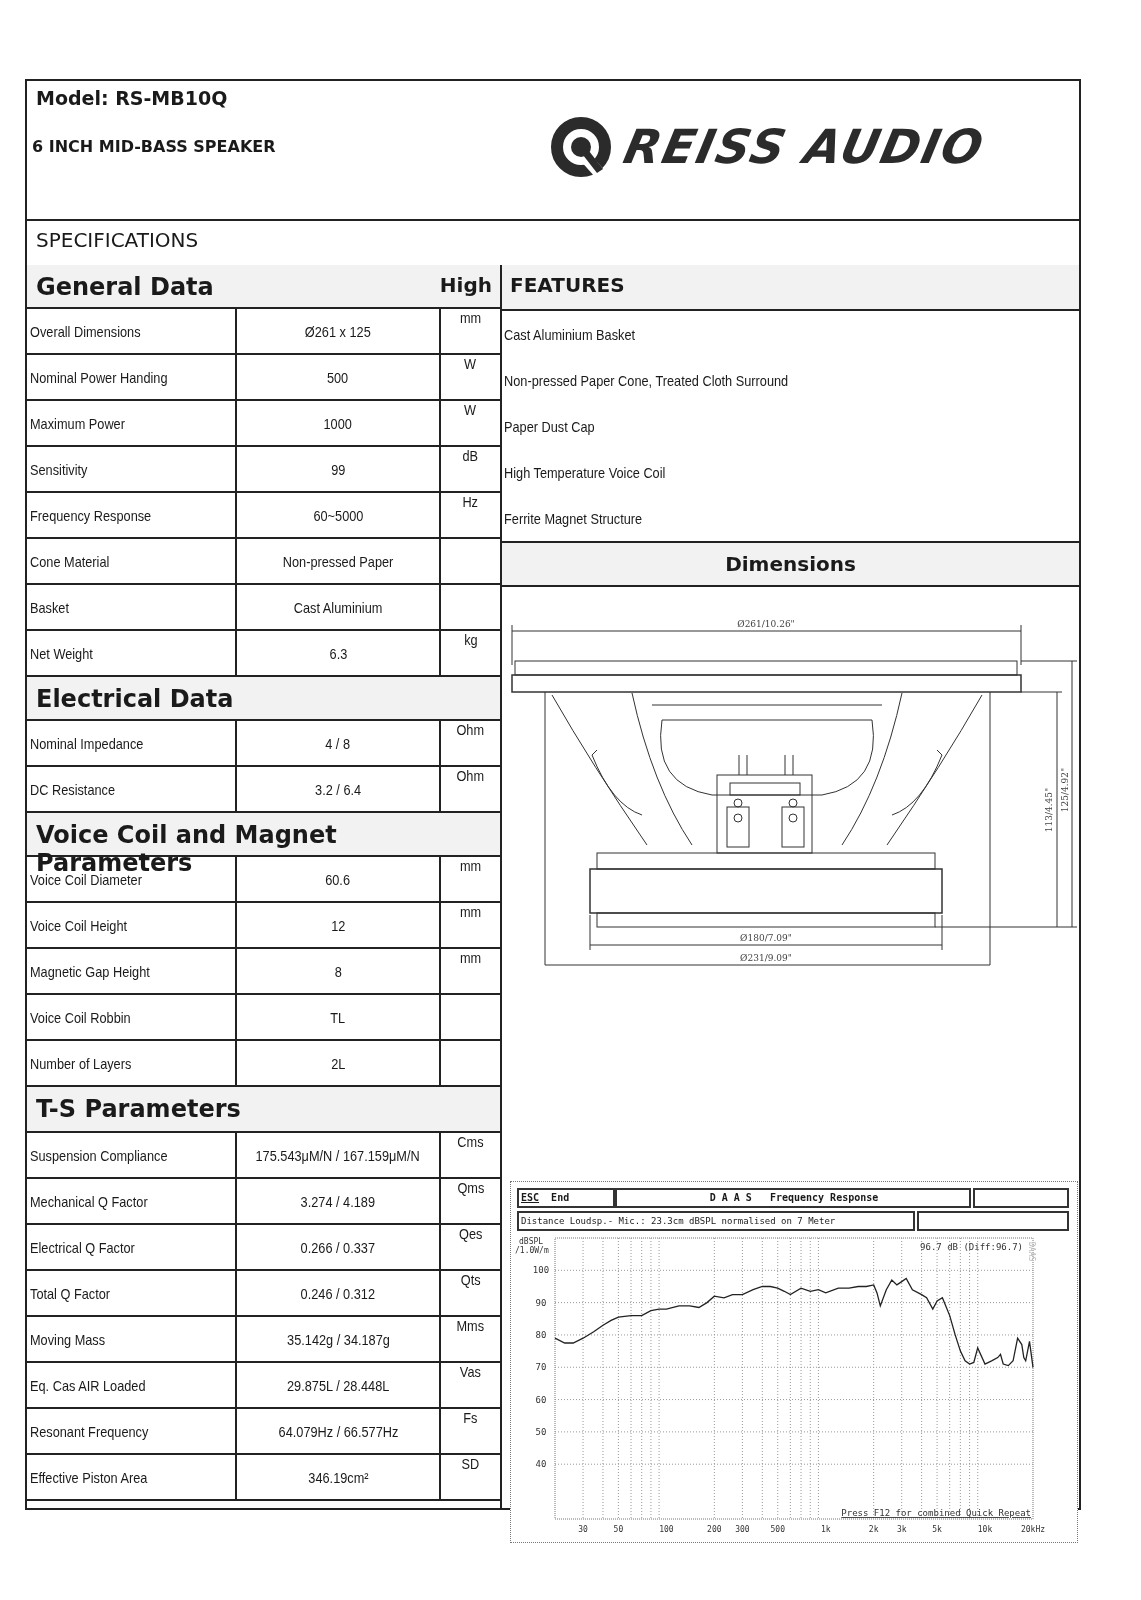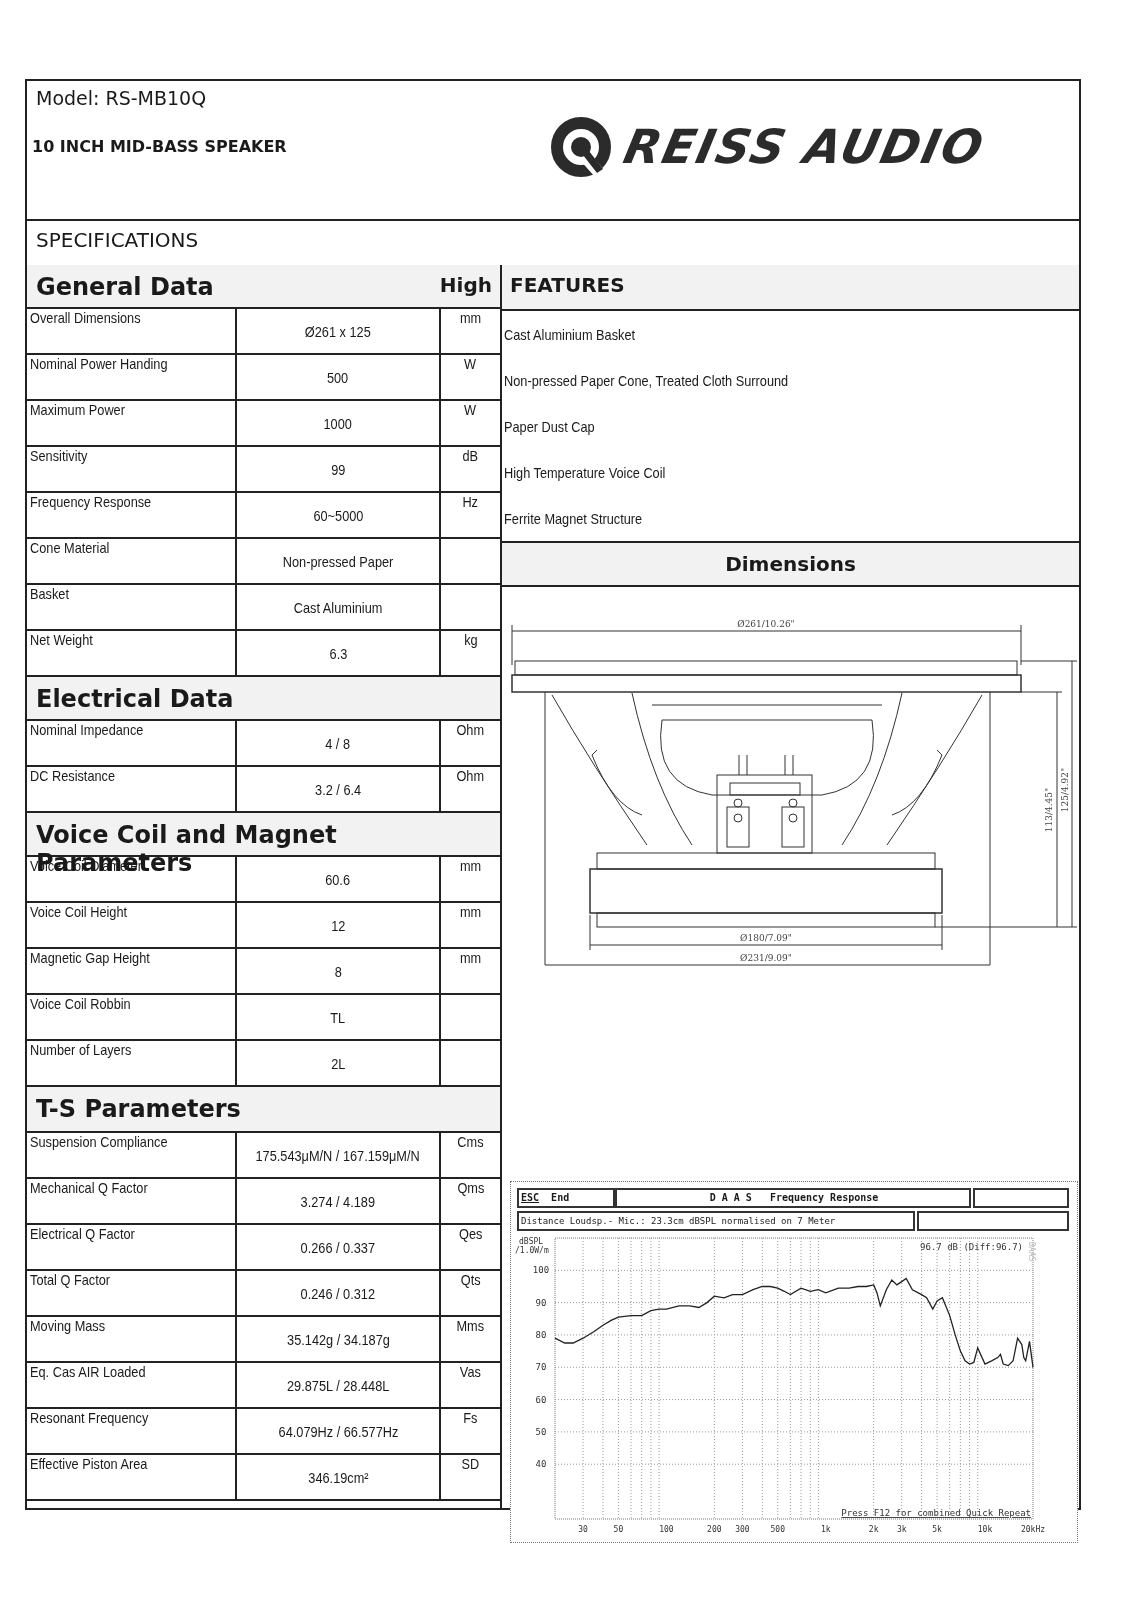--- a/index.html
+++ b/index.html
@@ -1,33 +1,33 @@
 <!DOCTYPE html>
 <html><head>
 <meta charset="utf-8">
 <style>
   html, body { margin: 0; padding: 0; background: #ffffff; }
   body { width: 1141px; height: 1600px; position: relative; font-family: "DejaVu Sans", sans-serif; color: #1a1a1a; overflow: hidden; }
   .sheet { position: absolute; left: 25px; top: 79px; width: 1056px; height: 1431px; border: 2px solid #222; box-sizing: border-box; }
   .hdr { position: absolute; left: 0; top: 0; width: 1052px; height: 138px; border-bottom: 2px solid #222; }
-  .model { position: absolute; left: 9px; top: 6px; font-family: "DejaVu Sans", sans-serif; font-weight: normal; font-size: 19px; }
+  .model { position: absolute; left: 9px; top: 6px; font-family: "DejaVu Sans", sans-serif; font-weight: bold; font-size: 19px; }
   .subtitle { position: absolute; left: 5px; top: 56px; font-weight: bold; font-size: 16px; }
   .logo { position: absolute; left: 522px; top: 34px; width: 490px; height: 70px; }
   .logo-text { position: absolute; left: 76px; top: 4px; font-family: "DejaVu Sans", sans-serif; font-weight: bold; font-style: italic; font-size: 47px; letter-spacing: 2px; color: #2b2b2b; transform: skewX(-12deg); white-space: nowrap; }
   .spec-title { position: absolute; left: 0; top: 138px; width: 1052px; height: 46px; border-bottom: 2px solid #222; }
   .spec-title span { position: absolute; left: 9px; top: 9px; font-weight: normal; font-size: 20px; }
 
   .left { position: absolute; left: 0; top: 184px; width: 473px; }
   .right { position: absolute; left: 473px; top: 184px; width: 579px; border-left: 2px solid #222; box-sizing: border-box; height: 1245px; }
 
   .sec { height: 44px; background: #f2f2f2; border-bottom: 2px solid #222; position: relative; box-sizing: border-box; }
   .sec .t { position: absolute; left: 9px; top: 8px; font-weight: bold; font-size: 24px; }
   .sec .u { position: absolute; right: 8px; top: 8px; font-weight: bold; font-size: 20px; }
   .row { display: flex; height: 46px; border-bottom: 2px solid #222; box-sizing: border-box; font-family: "Liberation Sans Narrow", "Liberation Sans", sans-serif; font-size: 15px; }
-  .row .c1 { width: 210px; border-right: 2px solid #222; padding-left: 3px; display: flex; box-sizing: border-box; transform-origin: left; }
+  .row .c1 { width: 210px; border-right: 2px solid #222; padding-left: 3px; display: flex; align-items: center; box-sizing: border-box; transform-origin: left; }
   .row .c2 { width: 204px; border-right: 2px solid #222; display: flex; align-items: center; justify-content: center; box-sizing: border-box; }
   .row .c3 { flex: 1; display: flex; justify-content: center; }
   .narrow { display: inline-block; transform: scaleX(0.85); transform-origin: left center; white-space: nowrap; }
   .narrowc { display: inline-block; transform: scaleX(0.85); transform-origin: center; white-space: nowrap; }
 
   .feat-head { height: 46px; background: #f2f2f2; border-bottom: 2px solid #222; position: relative; box-sizing: border-box; }
   .feat-head span { position: absolute; left: 8px; top: 8px; font-weight: bold; font-size: 20px; }
   .feat { height: 46px; display: flex; align-items: center; padding-left: 2px; font-size: 15px; font-family: "Liberation Sans", sans-serif; }
   .dim-head { height: 46px; background: #f2f2f2; border-top: 2px solid #222; border-bottom: 2px solid #222; position: relative; box-sizing: border-box; text-align: center; }
   .dim-head span { font-weight: bold; font-size: 20px; line-height: 42px; text-align: center; }
@@ -35,21 +35,21 @@
   .drawing { position: absolute; left: 0; top: 320px; width: 577px; height: 420px; }
   .daas { position: absolute; left: 8px; top: 916px; width: 566px; height: 360px; border: 1px dotted #777; background: #fff; font-family: "DejaVu Sans Mono", monospace; }
   .daas .box { position: absolute; border: 2px solid #333; font-size: 10px; box-sizing: border-box; padding-left: 2px; line-height: 16px; }
 </style>
 </head>
 <body>
 
 <div class="sheet">
   <div class="hdr">
     <div class="model">Model: RS-MB10Q</div>
-    <div class="subtitle">10 INCH MID-BASS SPEAKER</div>
+    <div class="subtitle">6 INCH MID-BASS SPEAKER</div>
     <div class="logo">
       <svg width="68" height="68" viewBox="0 0 68 68">
         <circle cx="32" cy="32" r="24" fill="none" stroke="#2b2b2b" stroke-width="12"></circle>
         <circle cx="32" cy="32" r="10" fill="#2b2b2b"></circle>
         <path d="M30 44 L46 62 L56 56 L42 40 Z" fill="#ffffff"></path>
         <path d="M34 40 L48 58 L54 54 L40 36 Z" fill="#2b2b2b"></path>
       </svg>
       <span class="logo-text">REISS AUDIO</span>
     </div>
   </div>

